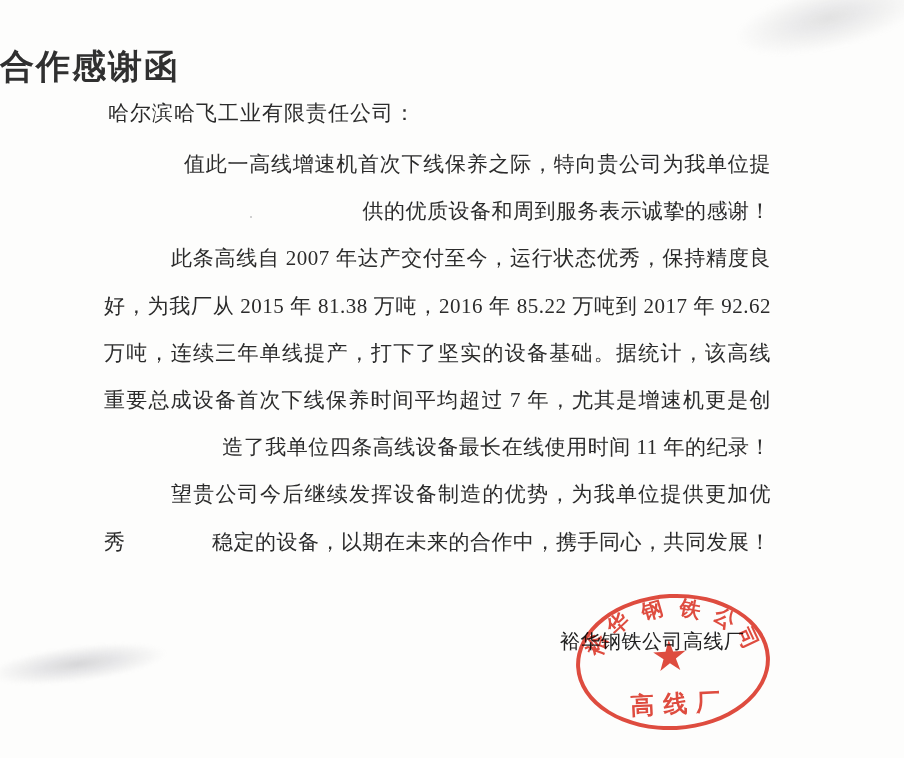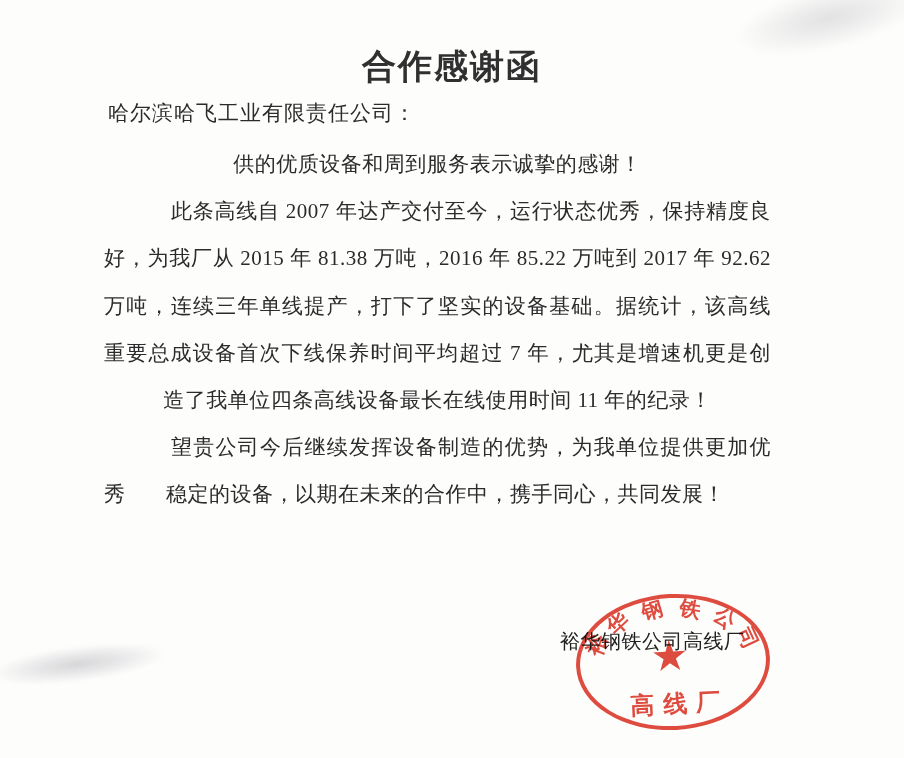--- a/index.html
+++ b/index.html
@@ -4,33 +4,33 @@
 <style>
   html,body { margin:0; padding:0; background:#e9e9e9; }
   .page {
     position:relative; width:904px; height:758px; margin:0 auto;
     background:#fdfdfc; overflow:hidden;
     font-family:"Liberation Serif", serif; color:#2b2b2b;
   }
   
   .title {
     position:absolute; top:44px; left:0; width:904px;
-    text-align:center; font-size:34px; font-weight:600; letter-spacing:2px;
+    font-size:34px; font-weight:600; letter-spacing:2px;
     color:#303030;
   }
   
   .salutation {
     position:absolute; left:108px; top:99px;
     font-size:21px; letter-spacing:1px;
   }
   
   .body-lines { position:absolute; left:104px; top:141px; width:667px; }
   .line {
     height:47.2px; line-height:47.2px; font-size:21px;
-    letter-spacing:0.5px; text-align:center;
+    letter-spacing:0.5px; text-align:right;
   }
   .line.just { text-align:justify; text-align-last:justify; }
   
   .signature { position:absolute; left:560px; top:628px; font-size:20px; letter-spacing:0.5px; color:#222; }
   .date      { position:absolute; left:608px; top:675px; font-size:20px; letter-spacing:1.5px; color:#222; }
   
   .stamp {
     position:absolute; left:576px; top:594px; width:194px; height:136px;
     mix-blend-mode:multiply; opacity:0.9; transform:rotate(-3deg);
     font-family:"Liberation Sans", sans-serif;
@@ -80,20 +80,21 @@
   <div class="smudge-bl"></div>
   <div class="speck s1"></div>
   <div class="speck s2"></div>
   <div class="speck s3"></div>
 
   <div class="title">合作感谢函</div>
 
   <div class="salutation">哈尔滨哈飞工业有限责任公司：</div>
 
   <div class="body-lines">
+      <div class="line just" style="text-indent: 80px;">值此一高线增速机首次下线保养之际，特向贵公司为我单位提</div>
       <div class="line" style="text-indent: 0px;">供的优质设备和周到服务表示诚挚的感谢！</div>
       <div class="line just" style="text-indent: 67px;">此条高线自 2007 年达产交付至今，运行状态优秀，保持精度良</div>
       <div class="line just" style="text-indent: 0px;">好，为我厂从 2015 年 81.38 万吨，2016 年 85.22 万吨到 2017 年 92.62</div>
       <div class="line just" style="text-indent: 0px;">万吨，连续三年单线提产，打下了坚实的设备基础。据统计，该高线</div>
       <div class="line just" style="text-indent: 0px;">重要总成设备首次下线保养时间平均超过 7 年，尤其是增速机更是创</div>
       <div class="line" style="text-indent: 0px;">造了我单位四条高线设备最长在线使用时间 11 年的纪录！</div>
       <div class="line just" style="text-indent: 67px;">望贵公司今后继续发挥设备制造的优势，为我单位提供更加优秀</div>
       <div class="line" style="text-indent: 0px; margin-left: 16px;">稳定的设备，以期在未来的合作中，携手同心，共同发展！</div>
     </div>
 

